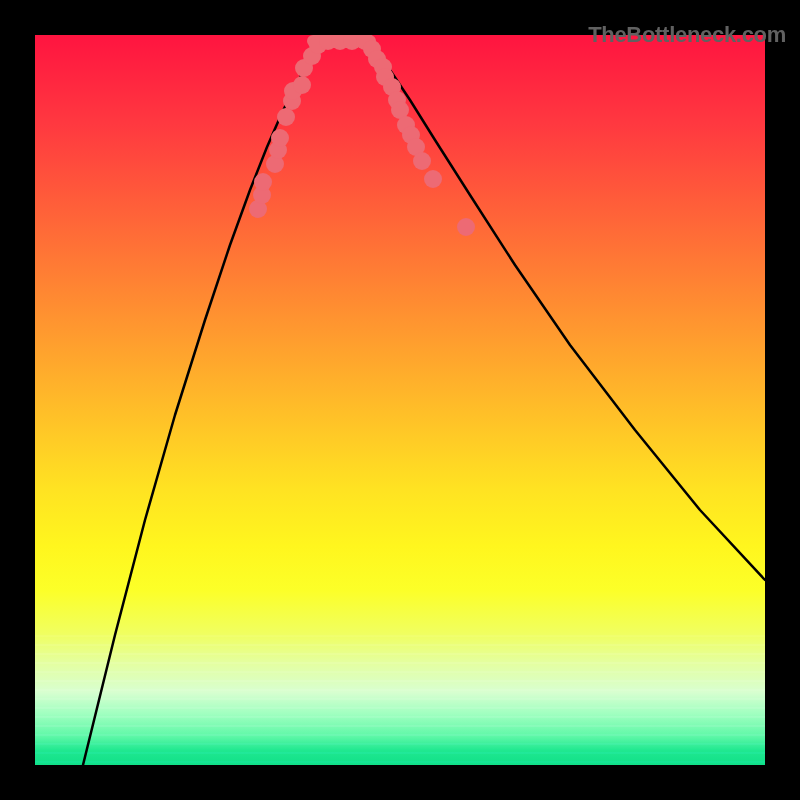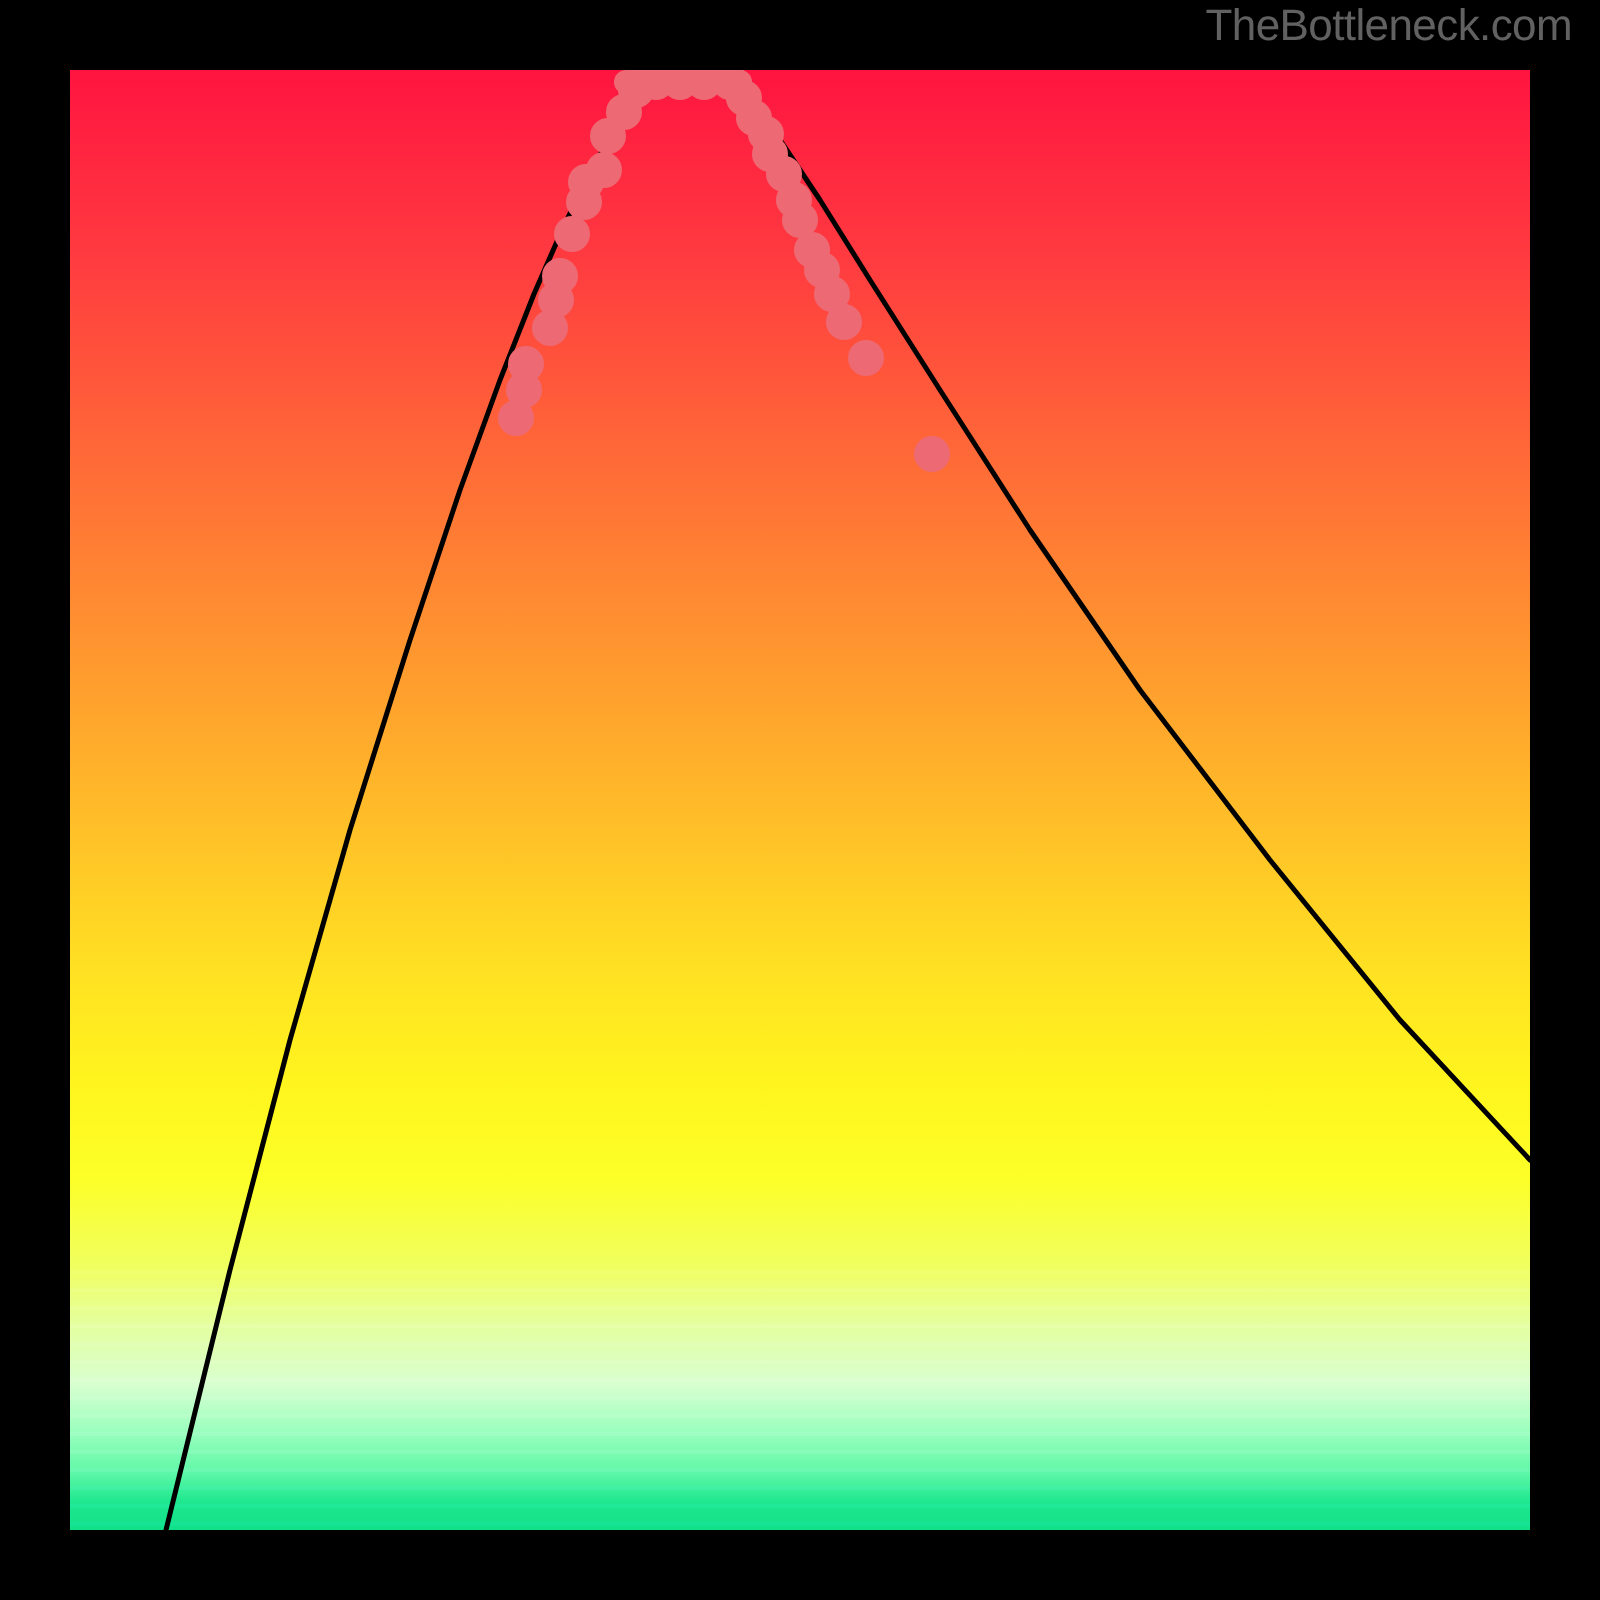--- a/index.html
+++ b/index.html
@@ -6,25 +6,25 @@
   body {
     width: 800px;
     height: 800px;
     background: #000;
     position: relative;
     font-family: Arial, sans-serif;
     overflow: hidden;
   }
   .watermark {
     position: absolute;
-    top: 0;
+    top: 22px;
     right: 14px;
     color: #616161;
     font-size: 22px;
-    font-weight: 400;
+    font-weight: 700;
     letter-spacing: -0.3px;
     z-index: 10;
   }
   .plot-area {
     position: absolute;
     left: 35px;
     top: 35px;
     width: 730px;
     height: 730px;
     overflow: hidden;

